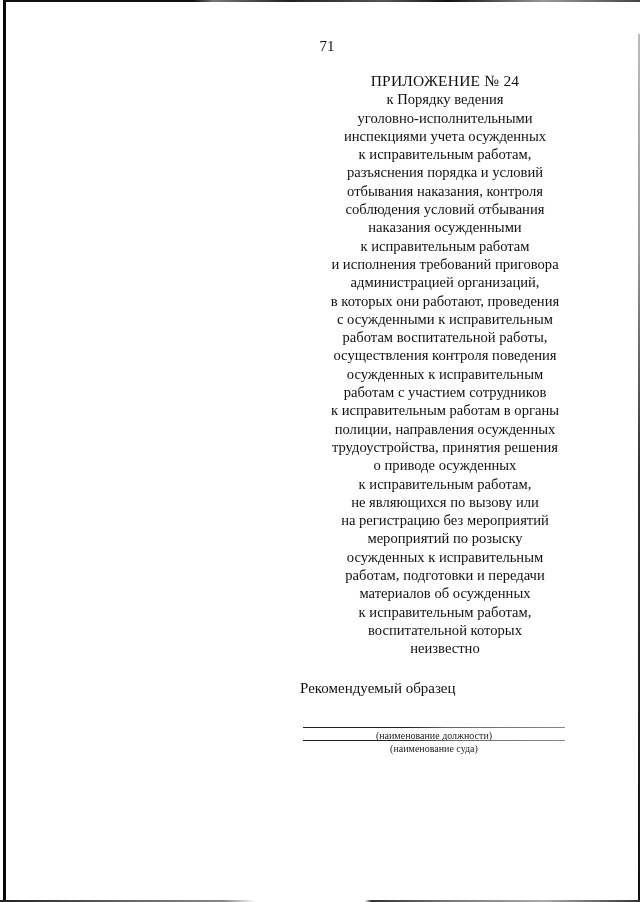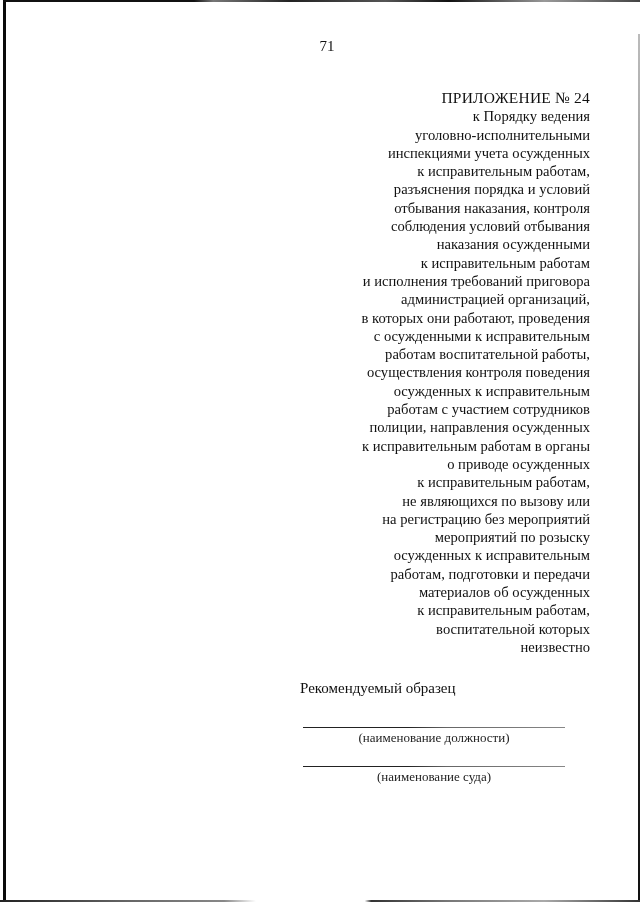--- a/index.html
+++ b/index.html
@@ -50,24 +50,24 @@
     .page-number {
       position: absolute;
       top: 38px;
       left: 0;
       width: 654px;
       text-align: center;
       font-size: 15px;
     }
     .appendix {
       position: absolute;
-      top: 89px;
+      top: 72px;
       left: 300px;
       width: 290px;
-      text-align: right;
+      text-align: center;
       font-size: 14.6px;
       line-height: 18.3px;
     }
     .appendix-title {
       font-size: 15.5px;
       letter-spacing: 0.2px;
     }
     .appendix-line {
       display: block;
       white-space: nowrap;
@@ -84,26 +84,26 @@
       position: absolute;
       left: 303px;
       width: 262px;
     }
     .field-line {
       height: 1px;
       background: linear-gradient(90deg, #222 0%, #222 40%, #666 55%, #888 100%);
     }
     .field-caption {
       text-align: center;
-      font-size: 13px;
+      font-size: 10px;
       margin-top: 2px;
       color: #222;
     }
     .field-position { top: 727px; }
-    .field-court { top: 766px; }
+    .field-court { top: 740px; }
   </style>
 </head>
 <body>
 
 <div class="scan-edge-top"></div>
 <div class="scan-edge-left"></div>
 <div class="scan-edge-right"></div>
 <div class="scan-edge-bottom"></div>
 
 <div class="page-number">71</div>
@@ -120,22 +120,23 @@
   <span class="appendix-line">наказания осужденными</span>
   <span class="appendix-line">к исправительным работам</span>
   <span class="appendix-line">и исполнения требований приговора</span>
   <span class="appendix-line">администрацией организаций,</span>
   <span class="appendix-line">в которых они работают, проведения</span>
   <span class="appendix-line">с осужденными к исправительным</span>
   <span class="appendix-line">работам воспитательной работы,</span>
   <span class="appendix-line">осуществления контроля поведения</span>
   <span class="appendix-line">осужденных к исправительным</span>
   <span class="appendix-line">работам с участием сотрудников</span>
+  <span class="appendix-line">к исправительным работам в органы</span>
   <span class="appendix-line">полиции, направления осужденных</span>
-  <span class="appendix-line">к исправительным работам в органы</span>
+  <span class="appendix-line">трудоустройства, принятия решения</span>
   <span class="appendix-line">о приводе осужденных</span>
   <span class="appendix-line">к исправительным работам,</span>
   <span class="appendix-line">не являющихся по вызову или</span>
   <span class="appendix-line">на регистрацию без мероприятий</span>
   <span class="appendix-line">мероприятий по розыску</span>
   <span class="appendix-line">осужденных к исправительным</span>
   <span class="appendix-line">работам, подготовки и передачи</span>
   <span class="appendix-line">материалов об осужденных</span>
   <span class="appendix-line">к исправительным работам,</span>
   <span class="appendix-line">воспитательной которых</span>

